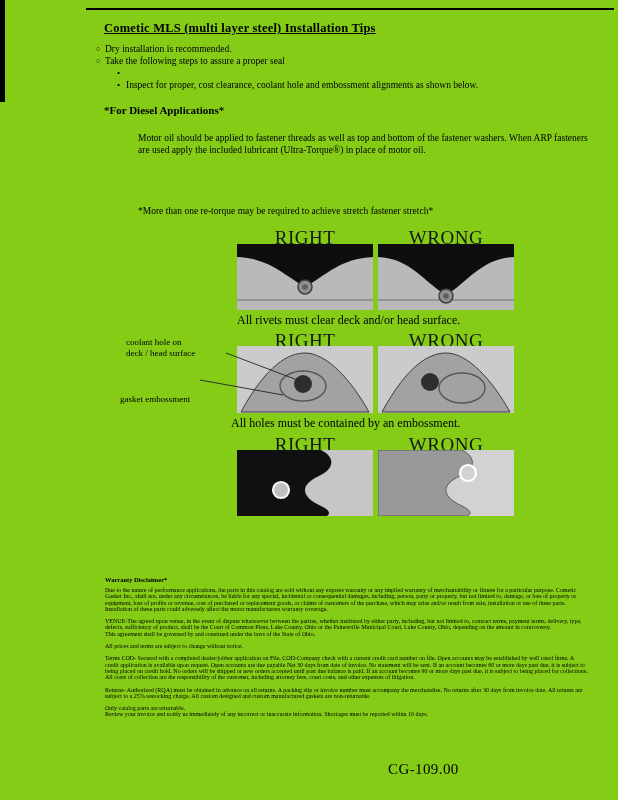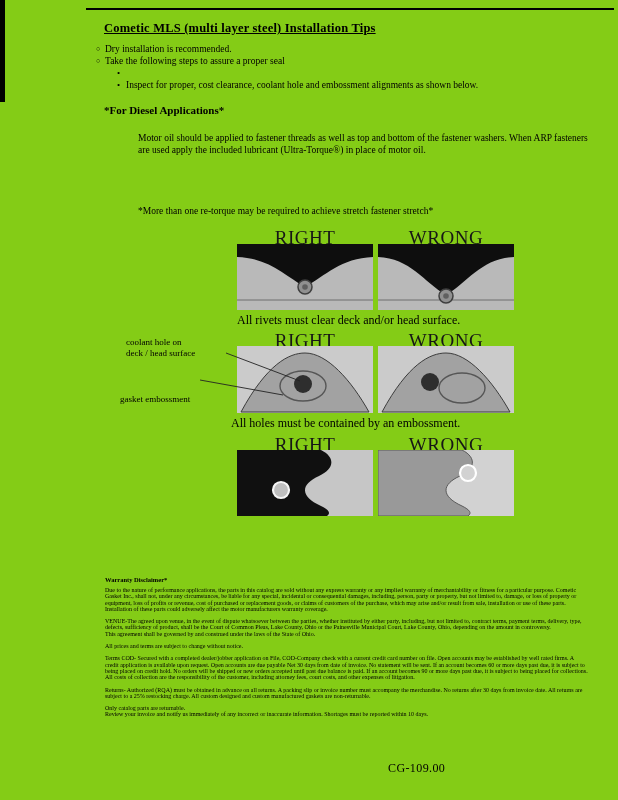--- a/index.html
+++ b/index.html
@@ -26,21 +26,21 @@
   .dlabel { position:absolute; width:136px; text-align:center; font-size:19px; letter-spacing:0.5px; color:#161616; }
   .dimg { position:absolute; width:136px; line-height:0; }
   .caption { position:absolute; font-size:12px; line-height:12px; color:#000; }
   .prewrap { white-space:pre-line; }
   .ann { position:absolute; font-size:9px; line-height:10.5px; }
   .leaders { position:absolute; left:0; top:0; pointer-events:none; }
   .disc-wrap { position:absolute; left:105px; top:576px; width:483px; }
   .disc-heading { font-size:6.5px; font-weight:bold; margin-bottom:4px; }
   .disc-wrap p { font-size:6px; line-height:6.3px; margin:0 0 6px; }
   .disc-wrap p.tight { margin-bottom:0; }
-  .footer-code { position:absolute; left:388px; top:761px; font-size:12px; letter-spacing:0.4px; }
+  .footer-code { position:absolute; left:388px; top:761px; font-size:15px; letter-spacing:0.4px; }
 </style>
 </head>
 <body>
 
 <div class="page">
 
   <div class="mark-v"></div>
   <div class="mark-h"></div>
 
   <div class="title">Cometic MLS (multi layer steel) Installation Tips</div>

